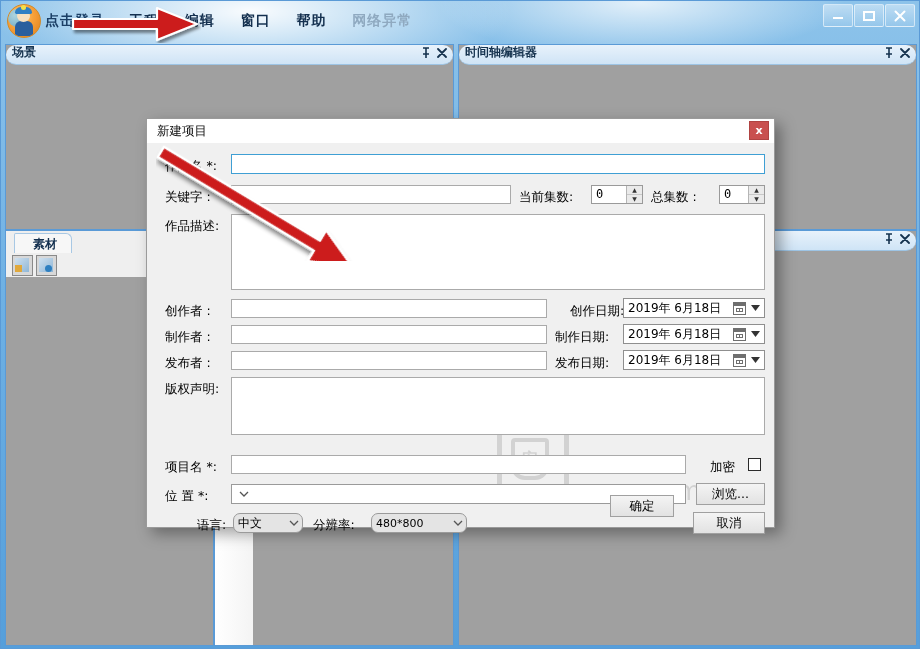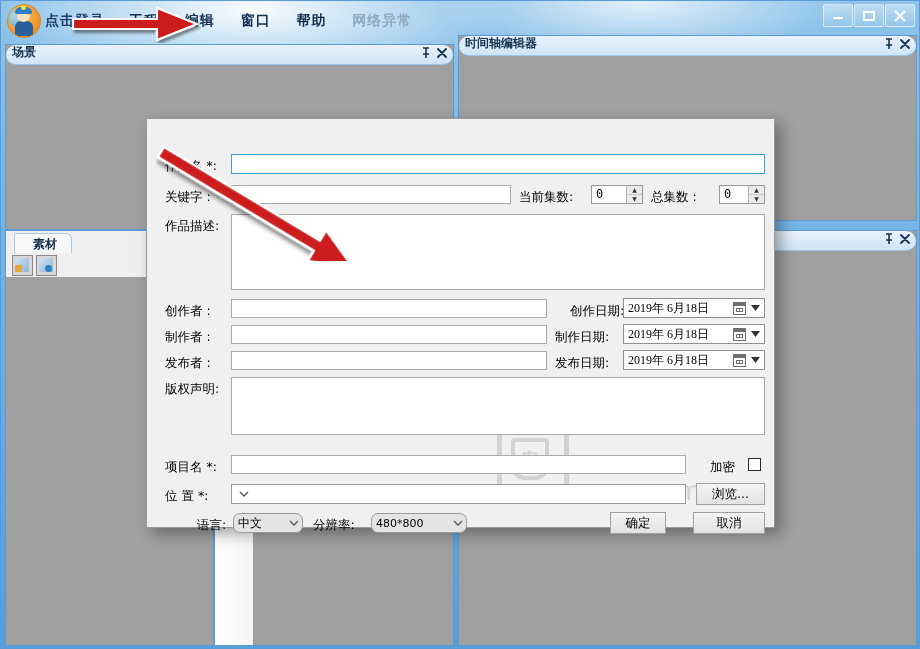--- a/index.html
+++ b/index.html
@@ -53,21 +53,21 @@
     display:flex;align-items:center;padding:0 4px 4px 6px;border-radius:10px;
   }
   .panel-title{font-size:12px;color:#16334f;font-weight:bold;white-space:nowrap;overflow:hidden;}
   .panel-head .sp{flex:1;}
   .hicon{width:14px;height:14px;display:flex;align-items:center;justify-content:center;color:#123;font-size:12px;margin-left:2px;}
   .panel-body{position:absolute;left:0;right:0;top:20px;bottom:0;background:#a0a0a0;}
 
   
   #scene-panel{left:4px;top:43px;width:449px;height:186px;}
   
-  #timeline-panel{left:457px;top:34px;width:459px;height:186px;}
+  #timeline-panel{left:457px;top:43px;width:459px;height:186px;}
   
   #material-panel{left:4px;top:229px;width:449px;height:416px;background:#efefef;}
   .tabstrip{height:22px;background:#efefef;border-bottom:1px solid #a8c8e4;position:relative;}
   .tab{
     position:absolute;left:8px;top:2px;height:20px;padding:0 14px 0 18px;
     display:flex;align-items:center;font-size:12px;font-weight:bold;color:#14304f;
     background:#f7f7f7;border:1px solid #a8c8e4;border-bottom:1px solid #f7f7f7;
     border-radius:2px 6px 0 0;
   }
   .tab:after{content:"";position:absolute;left:-1px;bottom:-1px;width:0;height:0;}
@@ -109,21 +109,21 @@
   .fld.focus{border:1px solid #3f9fd4;}
   .area{position:absolute;box-sizing:border-box;background:#fff;border:1px solid #aaa;}
 
   .spin{position:absolute;box-sizing:border-box;background:#fff;border:1px solid #9a9a9a;display:flex;}
   .spin .v{flex:1;font-size:12px;padding:1px 4px;font-family:"DejaVu Sans Mono","Liberation Mono",monospace;}
   .spin .btns{width:15px;border-left:1px solid #b5b5b5;background:#eaeaea;display:flex;flex-direction:column;}
   .spin .btns div{flex:1;display:flex;align-items:center;justify-content:center;font-size:6px;line-height:1;color:#333;}
   .spin .btns div:first-child{border-bottom:1px solid #c8c8c8;}
 
   .datebox{position:absolute;box-sizing:border-box;background:#fff;border:1px solid #8f8f8f;display:flex;align-items:center;padding-left:4px;}
-  .datebox .dv{flex:1;font-size:12px;color:#000;white-space:nowrap;font-family:Liberation Serif, serif;}
+  .datebox .dv{flex:1;font-size:12px;color:#000;white-space:nowrap;}
   .datebox .cal{width:13px;height:13px;border:1px solid #6f6f6f;background:#fff;margin-right:2px;position:relative;box-sizing:border-box;}
   .datebox .cal:before{content:"";position:absolute;left:0;top:0;right:0;height:3px;background:#6f6f6f;}
   .datebox .cal:after{content:"";position:absolute;left:2px;top:5px;right:2px;bottom:2px;
      background:repeating-linear-gradient(90deg,#6f6f6f 0 1px,transparent 1px 3px),
                 repeating-linear-gradient(180deg,#6f6f6f 0 1px,transparent 1px 3px);}
   .datebox .arr{width:14px;display:flex;align-items:center;justify-content:center;margin-right:2px;}
 
   .combo{position:absolute;box-sizing:border-box;background:#fff;border:1px solid #9a9a9a;display:flex;align-items:center;padding-left:4px;}
   .combo.gray{background:#e4e4e4;border-radius:7px;}
   .combo .cv{flex:1;font-size:12px;color:#000;white-space:nowrap;overflow:hidden;}
@@ -270,20 +270,24 @@
         <span class="hicon">
           <svg width="10" height="10" viewBox="0 0 10 10">
               <path d="M1 1 L9 9 M9 1 L1 9" stroke="#16334f" stroke-width="1.8" stroke-linecap="round"></path>
             </svg>
         </span>
       </div>
       <div class="panel-body"></div>
     </div>
 
     <div id="dialog">
+      <div class="dlg-title">
+        <span class="t">新建项目</span>
+        <div class="dlg-close">x</div>
+      </div>
 
       <div class="dlg-body">
 
         <div class="watermark">
           <div class="wm-handle"></div>
           <div class="wm-bag"></div>
           <div class="wm-inner">安</div>
           <div class="wm-en">anxz.com</div>
         </div>
 
@@ -383,21 +387,21 @@
         <div class="lbl" style="left:166px;top:374px;">分辨率:</div>
         <div class="combo gray" style="left:224px;top:370px;width:96px;height:20px;gap:23px;">
           <span class="cv" style="font-size:11px;">480*800</span>
           <span class="ca">
             <svg width="10" height="6" viewBox="0 0 10 6">
                 <path d="M1 1 L5 5 L9 1" stroke="#555" stroke-width="1.3" fill="none"></path>
               </svg>
           </span>
         </div>
 
-        <div class="btn" style="left:463px;top:369px;width:56px;height:22px;">确定</div>
+        <div class="btn" style="left:463px;top:352px;width:64px;height:22px;">确定</div>
         <div class="btn" style="left:546px;top:369px;width:72px;height:22px;">取消</div>
       </div>
     </div>
 
     <svg class="arrow" style="left:70px;top:4px;width:130px;height:38px;" viewBox="0 0 130 38">
       <defs>
         <filter id="sh1" x="-20%" y="-20%" width="150%" height="160%">
           <feDropShadow dx="2" dy="3" stdDeviation="1.6" flood-color="#000" flood-opacity="0.45"></feDropShadow>
         </filter>
       </defs>

